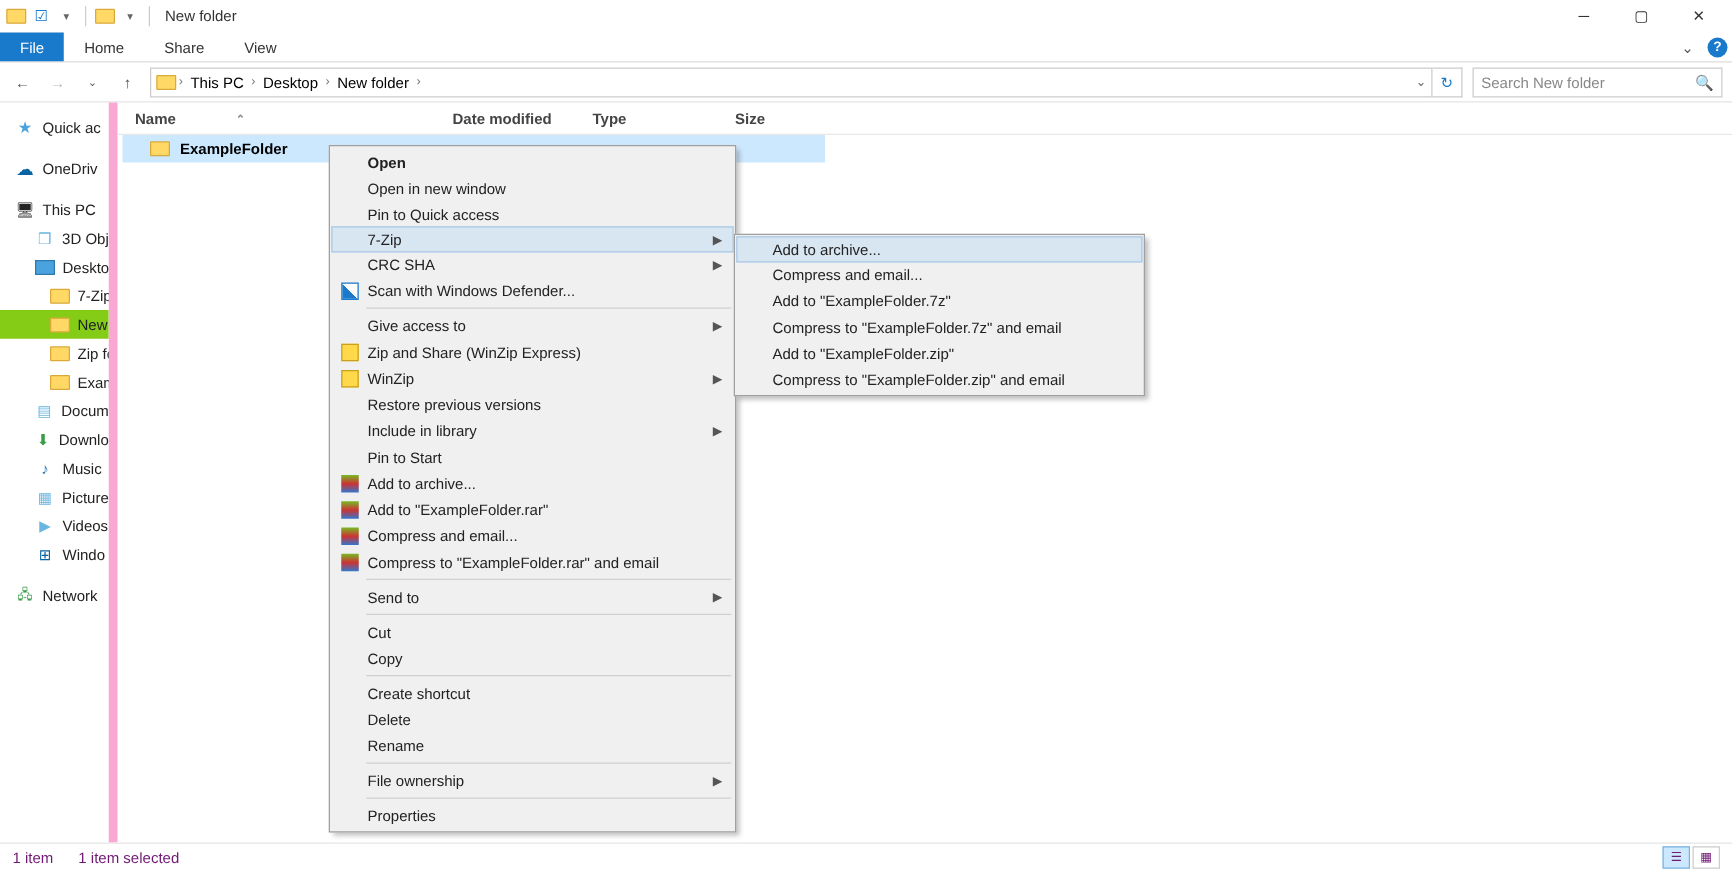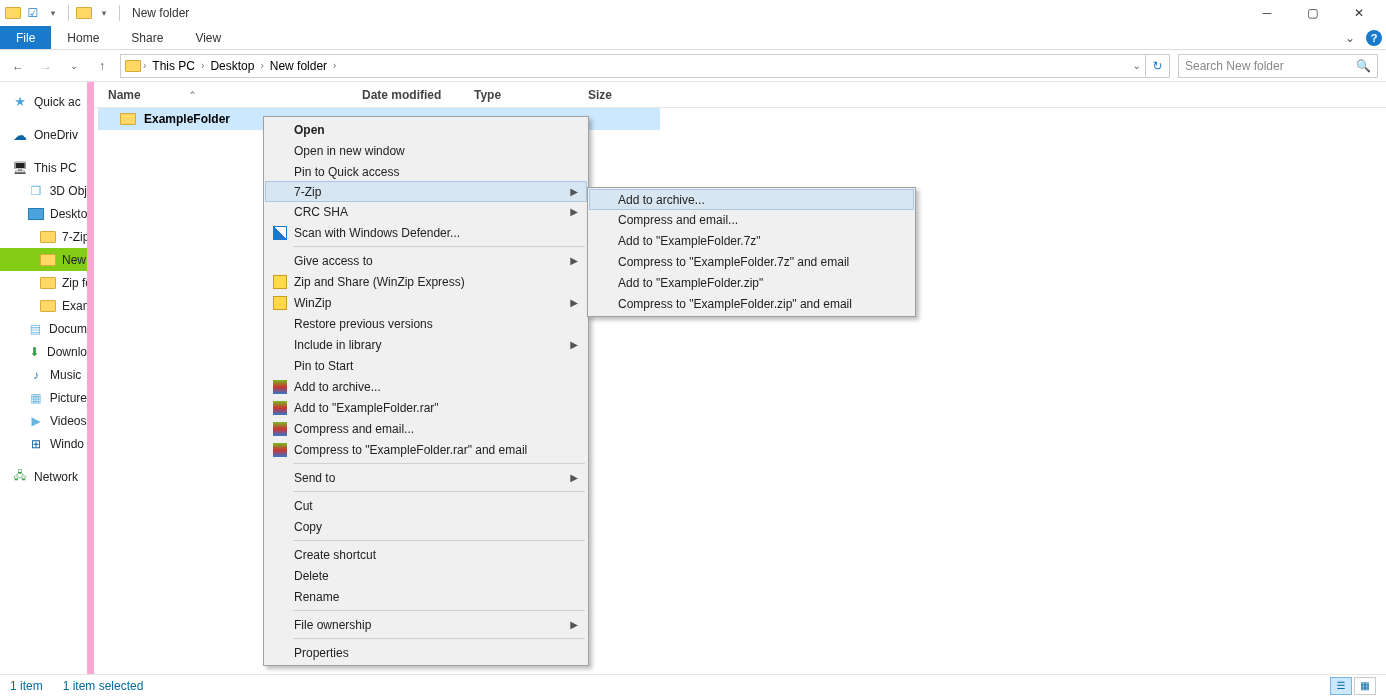--- a/index.html
+++ b/index.html
@@ -80,21 +80,21 @@
 .ctxmenu .mi.bold { font-weight:bold;}
 .ctxmenu .mi.hover { background:#d8e6f2; border:1px solid #a8c8e4; margin:-1px;}
 .ctxmenu .mi .arrow { position:absolute; right:8px; font-size:10px; color:#555;}
 .ctxmenu .mi .miicon { position:absolute; left:6px; width:16px; height:16px; display:flex;align-items:center;justify-content:center;}
 .ctxmenu .sep { height:1px; background:#d0d0d0; margin:3px 1px 3px 27px;}
 .sq-blue { width:14px;height:14px;border:1px solid #1979ca; background:linear-gradient(45deg,#1979ca 50%,#fff 50%);}
 .sq-rar { width:14px;height:14px;background:linear-gradient(#7b2,#c33,#37c);}
 .sq-wz { width:14px;height:14px;background:#ffd94a;border:1px solid #c7a020;}
 
 
-.status { position:absolute; bottom:0; left:0; right:0; height:22px; border-top:1px solid #e5e5e5; display:flex; align-items:center; padding:0 10px; gap:20px; color:#0369a1;}
+.status { position:absolute; bottom:0; left:0; right:0; height:22px; border-top:1px solid #e5e5e5; display:flex; align-items:center; padding:0 10px; gap:20px; color:#701a75;}
 .status .views { margin-left:auto; display:flex; gap:2px;}
 .viewbtn { width:22px; height:18px; border:1px solid #ccc; display:flex;align-items:center;justify-content:center;font-size:10px;}
 .viewbtn.active { background:#cce8ff; border-color:#7ab4e0;}
 
 .folder-sm { width:16px; height:12px; background:#ffd866; border:1px solid #d9a93a; border-radius:1px; display:inline-block;}
 </style>
 </head>
 <body>
 
 <div class="titlebar">

